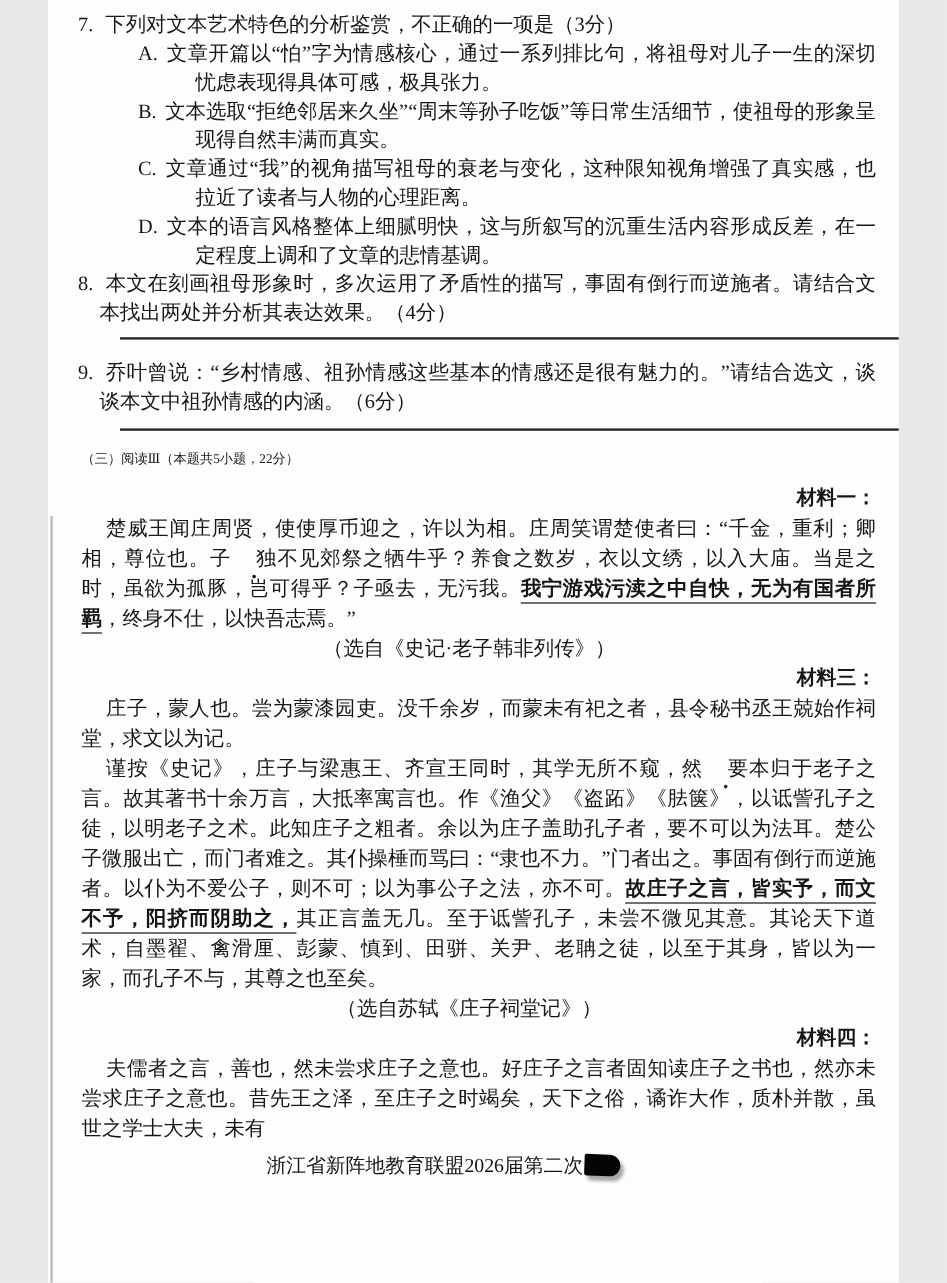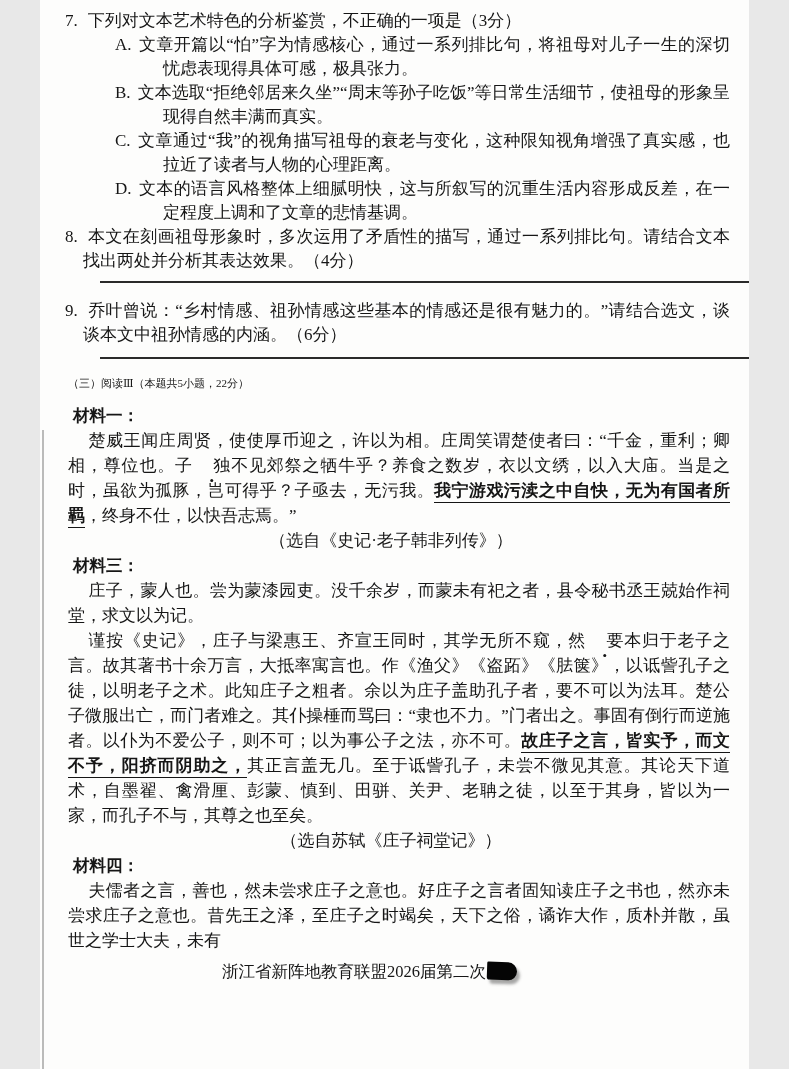--- a/index.html
+++ b/index.html
@@ -36,20 +36,21 @@
   
   .section-title { margin-top:12px; margin-left:3px; font-size:11px; line-height:24px; }
   .section-instruction { margin-left:37px; font-size:17px; line-height:24px; }
 
   
   .materials { margin-left:3px; margin-top:8px; font-size:17px; line-height:25px; }
   .m-heading {
     margin-left:5px; font-weight:bold;
     font-family:"Liberation Sans","DejaVu Sans",sans-serif;
     font-size:16.5px;
+    text-align:right;
   }
   .m-para { text-align:justify; text-indent:1.2em; }
   .m-source { text-align:center; padding-right:16px; }
 
   .seg-underline { border-bottom:1.7px solid #151515; padding-bottom:2px;font-weight:bold; }
   .seg-dot { position:relative; display:inline-block; }
   .seg-dot::after {
     content:""; position:absolute; left:50%; bottom:-4px;
     width:3.5px; height:3.5px; border-radius:50%;
     background:#151515; transform:translateX(-50%);
@@ -85,21 +86,21 @@
 
   <section class="questions">
 
     <p class="q-stem"><span class="q-num">7.</span><span>下列对文本艺术特色的分析鉴赏，不正确的一项是（3分）</span></p>
 
     <p class="option"><span class="opt-label">A.</span><span>文章开篇以“怕”字为情感核心，通过一系列排比句，将祖母对儿子一生的深切忧虑表现得具体可感，极具张力。</span></p>
     <p class="option"><span class="opt-label">B.</span><span>文本选取“拒绝邻居来久坐”“周末等孙子吃饭”等日常生活细节，使祖母的形象呈现得自然丰满而真实。</span></p>
     <p class="option"><span class="opt-label">C.</span><span>文章通过“我”的视角描写祖母的衰老与变化，这种限知视角增强了真实感，也拉近了读者与人物的心理距离。</span></p>
     <p class="option"><span class="opt-label">D.</span><span>文本的语言风格整体上细腻明快，这与所叙写的沉重生活内容形成反差，在一定程度上调和了文章的悲情基调。</span></p>
 
-    <p class="q-stem q8"><span class="q-num">8.</span><span>本文在刻画祖母形象时，多次运用了矛盾性的描写，通过一系列排比句。请结合文本找出两处并分析其表达效果。（4分）</span></p>
+    <p class="q-stem q8"><span class="q-num">8.</span><span>本文在刻画祖母形象时，多次运用了矛盾性的描写，事固有倒行而逆施者。请结合文本找出两处并分析其表达效果。（4分）</span></p>
 
     <div class="answer-line line-1"></div>
 
     <p class="q-stem q9"><span class="q-num">9.</span><span>乔叶曾说：“乡村情感、祖孙情感这些基本的情感还是很有魅力的。”请结合选文，谈谈本文中祖孙情感的内涵。（6分）</span></p>
 
     <div class="answer-line line-2"></div>
   </section>
 
   <p class="section-title">（三）阅读Ⅲ（本题共5小题，22分）</p>
 

